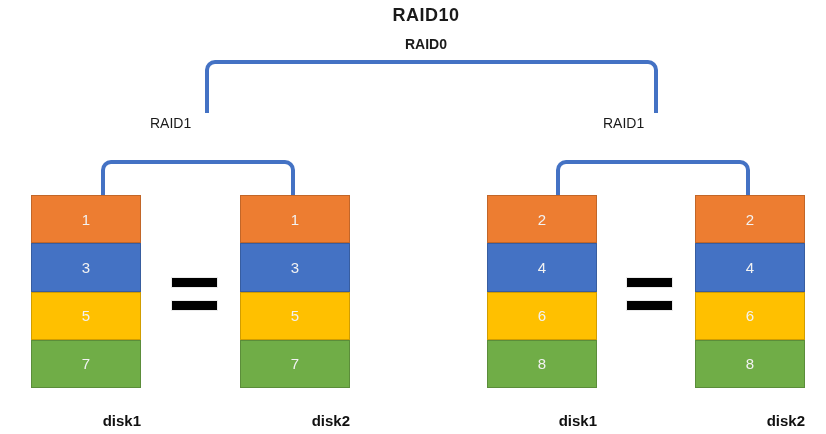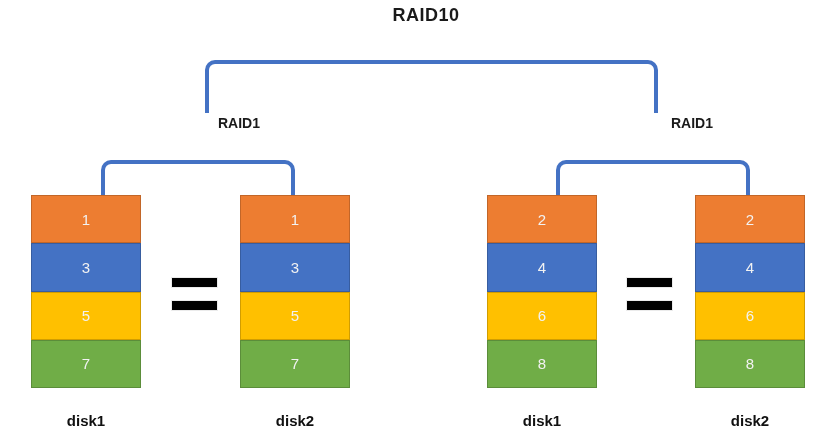--- a/index.html
+++ b/index.html
@@ -27,23 +27,23 @@
   }
   .raid0-label {
     left: 326px; top: 36px; width: 200px;
     text-align: center;
     font-size: 14px;
     font-weight: bold;
     color: #1a1a1a;
   }
   .raid1-label {
     top: 115px; width: 110px;
-    text-align: right;
+    text-align: left;
     font-size: 14px;
-    font-weight: bold;
+    font-weight: normal;
     color: #1a1a1a;
   }
   .raid1-left  { left: 150px; }
   .raid1-right { left: 603px; }
 
   .bracket {
     border: 4px solid var(--connector, #4472C4);
     border-bottom: none;
     border-radius: 10px 10px 0 0;
     box-sizing: border-box;
@@ -81,21 +81,21 @@
   .equals-left  { left: 172px; }
   .equals-right { left: 627px; }
   .equals .bar {
     height: 9px;
     background: var(--equals, #000000);
     box-shadow: 0 0 0 1px rgba(0,0,0,0.08);
   }
 
   .disk-label {
     top: 412px; width: 110px;
-    text-align: center;
+    text-align: right;
     font-size: 15px;
     font-weight: bold;
     color: #111111;
     z-index: 2;
   }
   .label-1l { left: 31px; }
   .label-2l { left: 240px; }
   .label-1r { left: 487px; }
   .label-2r { left: 695px; }
 
@@ -106,20 +106,21 @@
     z-index: 1;
     white-space: nowrap;
   }
 </style>
 </head>
 <body>
 
 <div class="canvas">
 
   <div class="abs page-title">RAID10</div>
+  <div class="abs raid0-label">RAID0</div>
 
   <div class="abs bracket bracket-top"></div>
 
   <div class="abs raid1-label raid1-left">RAID1</div>
   <div class="abs raid1-label raid1-right">RAID1</div>
 
   <div class="abs bracket bracket-left"></div>
   <div class="abs bracket bracket-right"></div>
 
   <div class="abs disk disk-1l">

